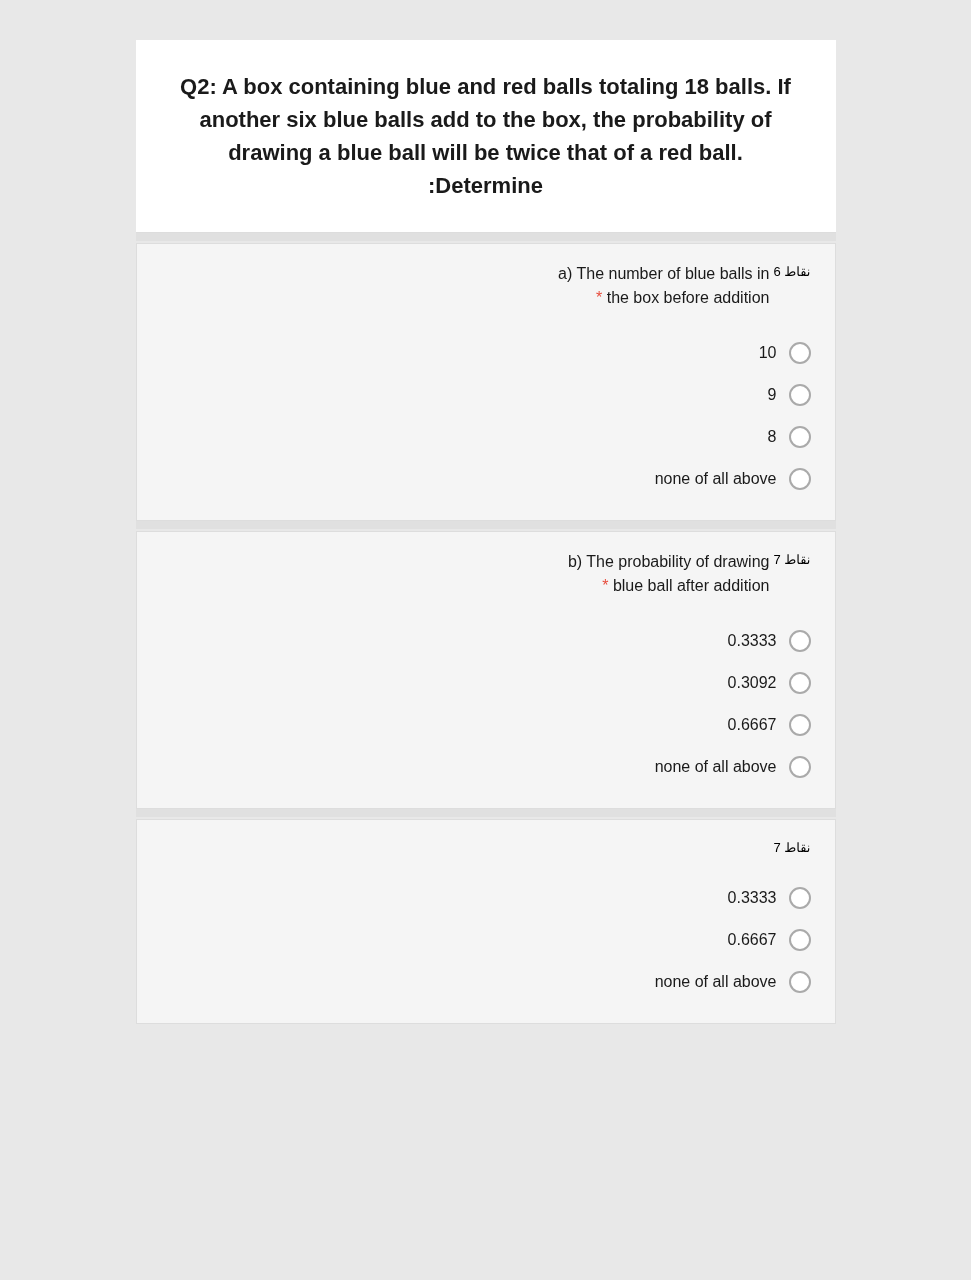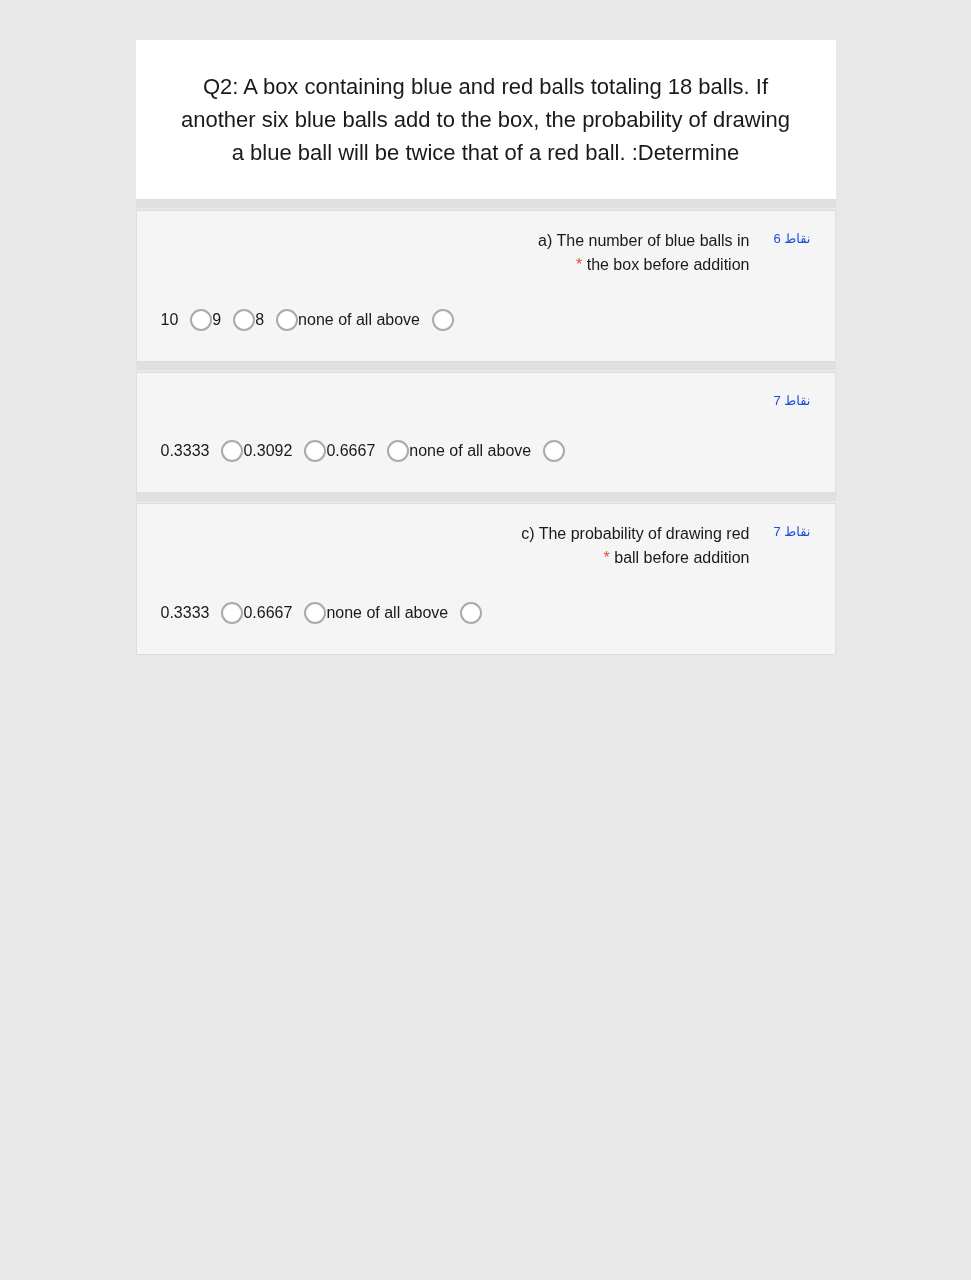--- a/index.html
+++ b/index.html
@@ -30,60 +30,60 @@
       background-color: #ffffff;
       padding: 30px 40px 30px 40px;
       text-align: center;
       border-bottom: 1px solid #ddd;
     }
 
     .question-header-text {
       font-size: 22px;
       line-height: 1.5;
       color: #1a1a1a;
-      font-weight: 400;
+      font-weight: 700;
     }
 
     .sub-question-block {
       background-color: #f5f5f5;
       border: 1px solid #ddd;
       margin-top: 2px;
     }
 
     .sub-question-header {
       display: flex;
       justify-content: flex-end;
       align-items: flex-start;
       padding: 18px 24px 12px 24px;
-      gap: 24px;
+      gap: 4px;
     }
 
     .sub-question-title {
       text-align: right;
       font-size: 16px;
       color: #1a1a1a;
       line-height: 1.5;
     }
 
     .sub-question-title .required {
       color: #e74c3c;
     }
 
     .points-badge {
       font-size: 13px;
-      color: #1d4ed8;
+      color: #000000;
       white-space: nowrap;
       padding-top: 2px;
       direction: rtl;
     }
 
     .options-container {
       padding: 10px 24px 20px 24px;
       display: flex;
-      flex-direction: row;
+      flex-direction: column;
       gap: 0;
     }
 
     .option-row {
       display: flex;
       align-items: center;
       justify-content: flex-end;
       padding: 10px 0;
       gap: 12px;
     }
@@ -143,20 +143,21 @@
           </div>
           <div class="option-row">
             <span class="option-label">none of all above</span>
             <input type="radio" class="radio-btn" name="question-a" value="none" style="">
           </div>
         </div>
       </div>
       <div class="section-divider"></div>
       <div class="sub-question-block">
         <div class="sub-question-header">
+          <div class="sub-question-title">b) The probability of drawing<br><span class="required">*</span> blue ball after addition</div>
           <div class="points-badge">نقاط 7</div>
         </div>
         <div class="options-container">
           <div class="option-row">
             <span class="option-label">0.3333</span>
             <input type="radio" class="radio-btn" name="question-b" value="0.3333" style="">
           </div>
           <div class="option-row">
             <span class="option-label">0.3092</span>
             <input type="radio" class="radio-btn" name="question-b" value="0.4444" style="">
@@ -167,21 +168,20 @@
           </div>
           <div class="option-row">
             <span class="option-label">none of all above</span>
             <input type="radio" class="radio-btn" name="question-b" value="none" style="">
           </div>
         </div>
       </div>
       <div class="section-divider"></div>
       <div class="sub-question-block">
         <div class="sub-question-header">
-          <div class="sub-question-title">c) The probability of drawing red<br><span class="required">*</span> ball before addition</div>
           <div class="points-badge">نقاط 7</div>
         </div>
         <div class="options-container">
           <div class="option-row">
             <span class="option-label">0.3333</span>
             <input type="radio" class="radio-btn" name="question-c" value="0.3333" style="">
           </div>
           <div class="option-row">
             <span class="option-label">0.6667</span>
             <input type="radio" class="radio-btn" name="question-c" value="0.6667" style="">

